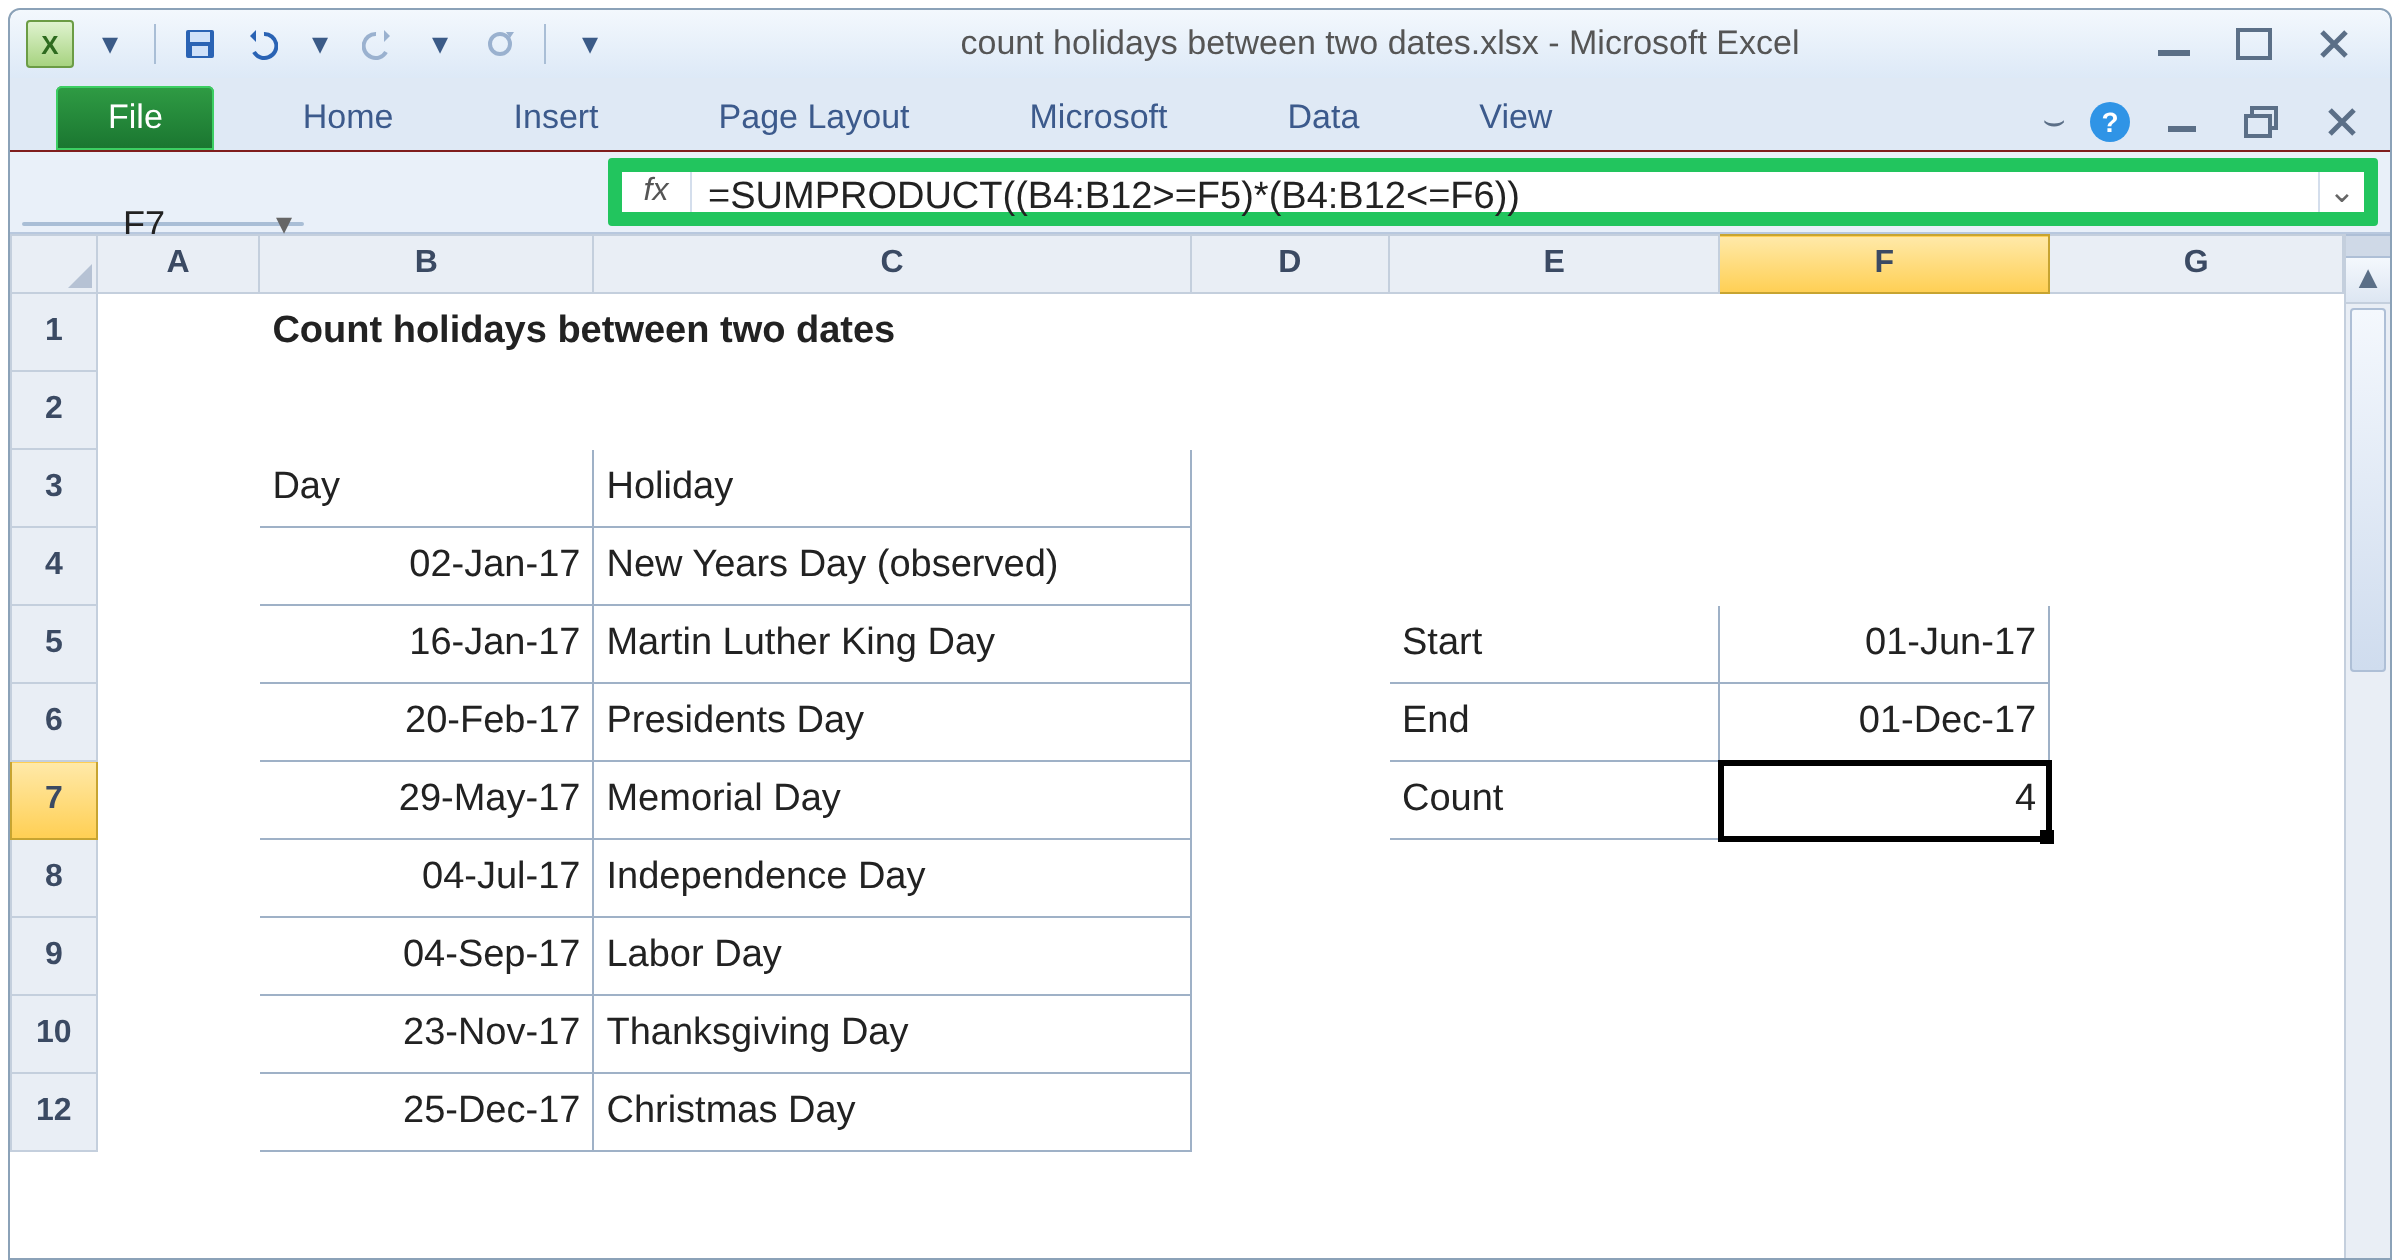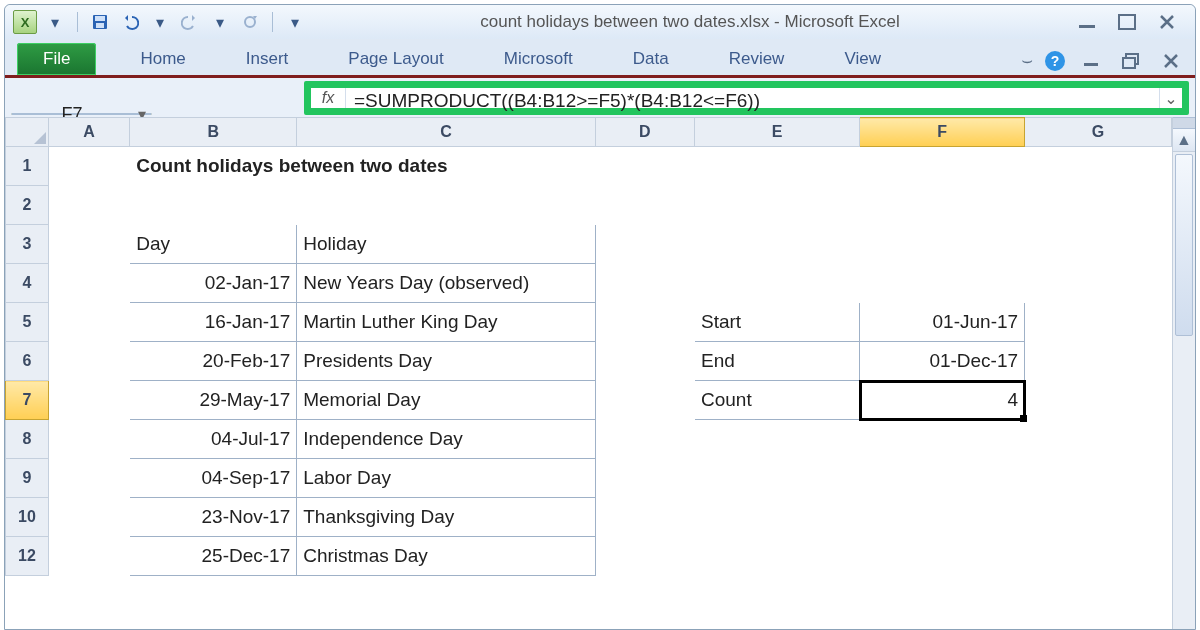--- a/index.html
+++ b/index.html
@@ -8,21 +8,21 @@
   
   .titlebar{height:34px;display:flex;align-items:center;padding:0 8px;background:linear-gradient(#f3f8fd,#dde9f7);border-radius:6px 6px 0 0;}
   .titlebar .left{display:flex;align-items:center;gap:6px;}
   .xl-icon{width:22px;height:22px;border:1px solid #6b9c45;background:linear-gradient(#dff3cf,#a7d380);display:flex;align-items:center;justify-content:center;color:#2e6b1f;font-weight:bold;font-size:13px;border-radius:2px;}
   .sep-v{width:1px;height:20px;background:#a9bed6;margin:0 4px;}
   .qat-btn{width:24px;height:22px;display:flex;align-items:center;justify-content:center;color:#3a5a87;border-radius:2px;}
   .title-text{flex:1;text-align:center;font-size:17px;color:#555;}
   .win-controls{display:flex;gap:12px;align-items:center;padding-right:6px;}
   .win-ctl{width:28px;height:20px;display:flex;align-items:center;justify-content:center;color:#5b6f87;font-size:16px;}
   
-  .ribbon{height:36px;display:flex;align-items:flex-end;background:#dfe9f5;border-bottom:3px solid #7f1d1d;padding-left:12px;}
+  .ribbon{height:36px;display:flex;align-items:flex-end;background:#dfe9f5;border-bottom:1px solid #7f1d1d;padding-left:23px;}
   .file-tab{background:#1e7a32;background:linear-gradient(#2f9c44,#1a7530);color:#fff;padding:6px 26px;border-radius:3px 3px 0 0;font-size:17px;margin-right:22px;box-shadow:inset 0 0 0 1px #3dcf63;}
   .tab{color:#3c5a8c;font-size:17px;padding:6px 22px;margin-right:16px;}
   .ribbon-right{margin-left:auto;display:flex;align-items:center;gap:12px;padding-right:10px;padding-bottom:4px;color:#5b6f87;}
   .help-badge{width:20px;height:20px;border-radius:50%;background:#2f94e6;color:#fff;display:flex;align-items:center;justify-content:center;font-size:14px;font-weight:bold;}
   
   .fbar{height:34px;display:flex;align-items:stretch;background:#e9f0f9;border-bottom:1px solid #b8c8de;padding:3px 6px;gap:6px;}
   .namebox-wrap{display:flex;align-items:center;border:1px solid #a9bed6;background:#fde047;border-radius:2px;margin-top:32px;}
   .namebox{width:100px;padding:2px 10px;font-size:18px;color:#222;text-align:center;border:none;outline:none;background:transparent;}
   .nb-dd{width:18px;height:100%;display:flex;align-items:center;justify-content:center;color:#666;border-left:1px solid #d4deec;}
   .fx-area{flex:1;display:flex;align-items:flex-start;border:7px solid #22c55e;background:#fff;border-radius:2px;}
@@ -122,21 +122,20 @@
       </div>
     </div>
 
     <div class="ribbon">
       <div class="file-tab">File</div>
       <div class="tab">Home</div>
       <div class="tab">Insert</div>
       <div class="tab">Page Layout</div>
       <div class="tab">Microsoft</div>
       <div class="tab">Data</div>
-      <div class="tab">Review</div>
       <div class="tab">View</div>
       <div class="ribbon-right">
         <span style="font-size:18px;">⌣</span>
         <span class="help-badge">?</span>
         <span class="win-ctl">
             <svg width="18" height="12">
               <rect x="2" y="8" width="14" height="3" fill="#5b6f87"></rect>
             </svg>
           </span>
         <span class="win-ctl">

